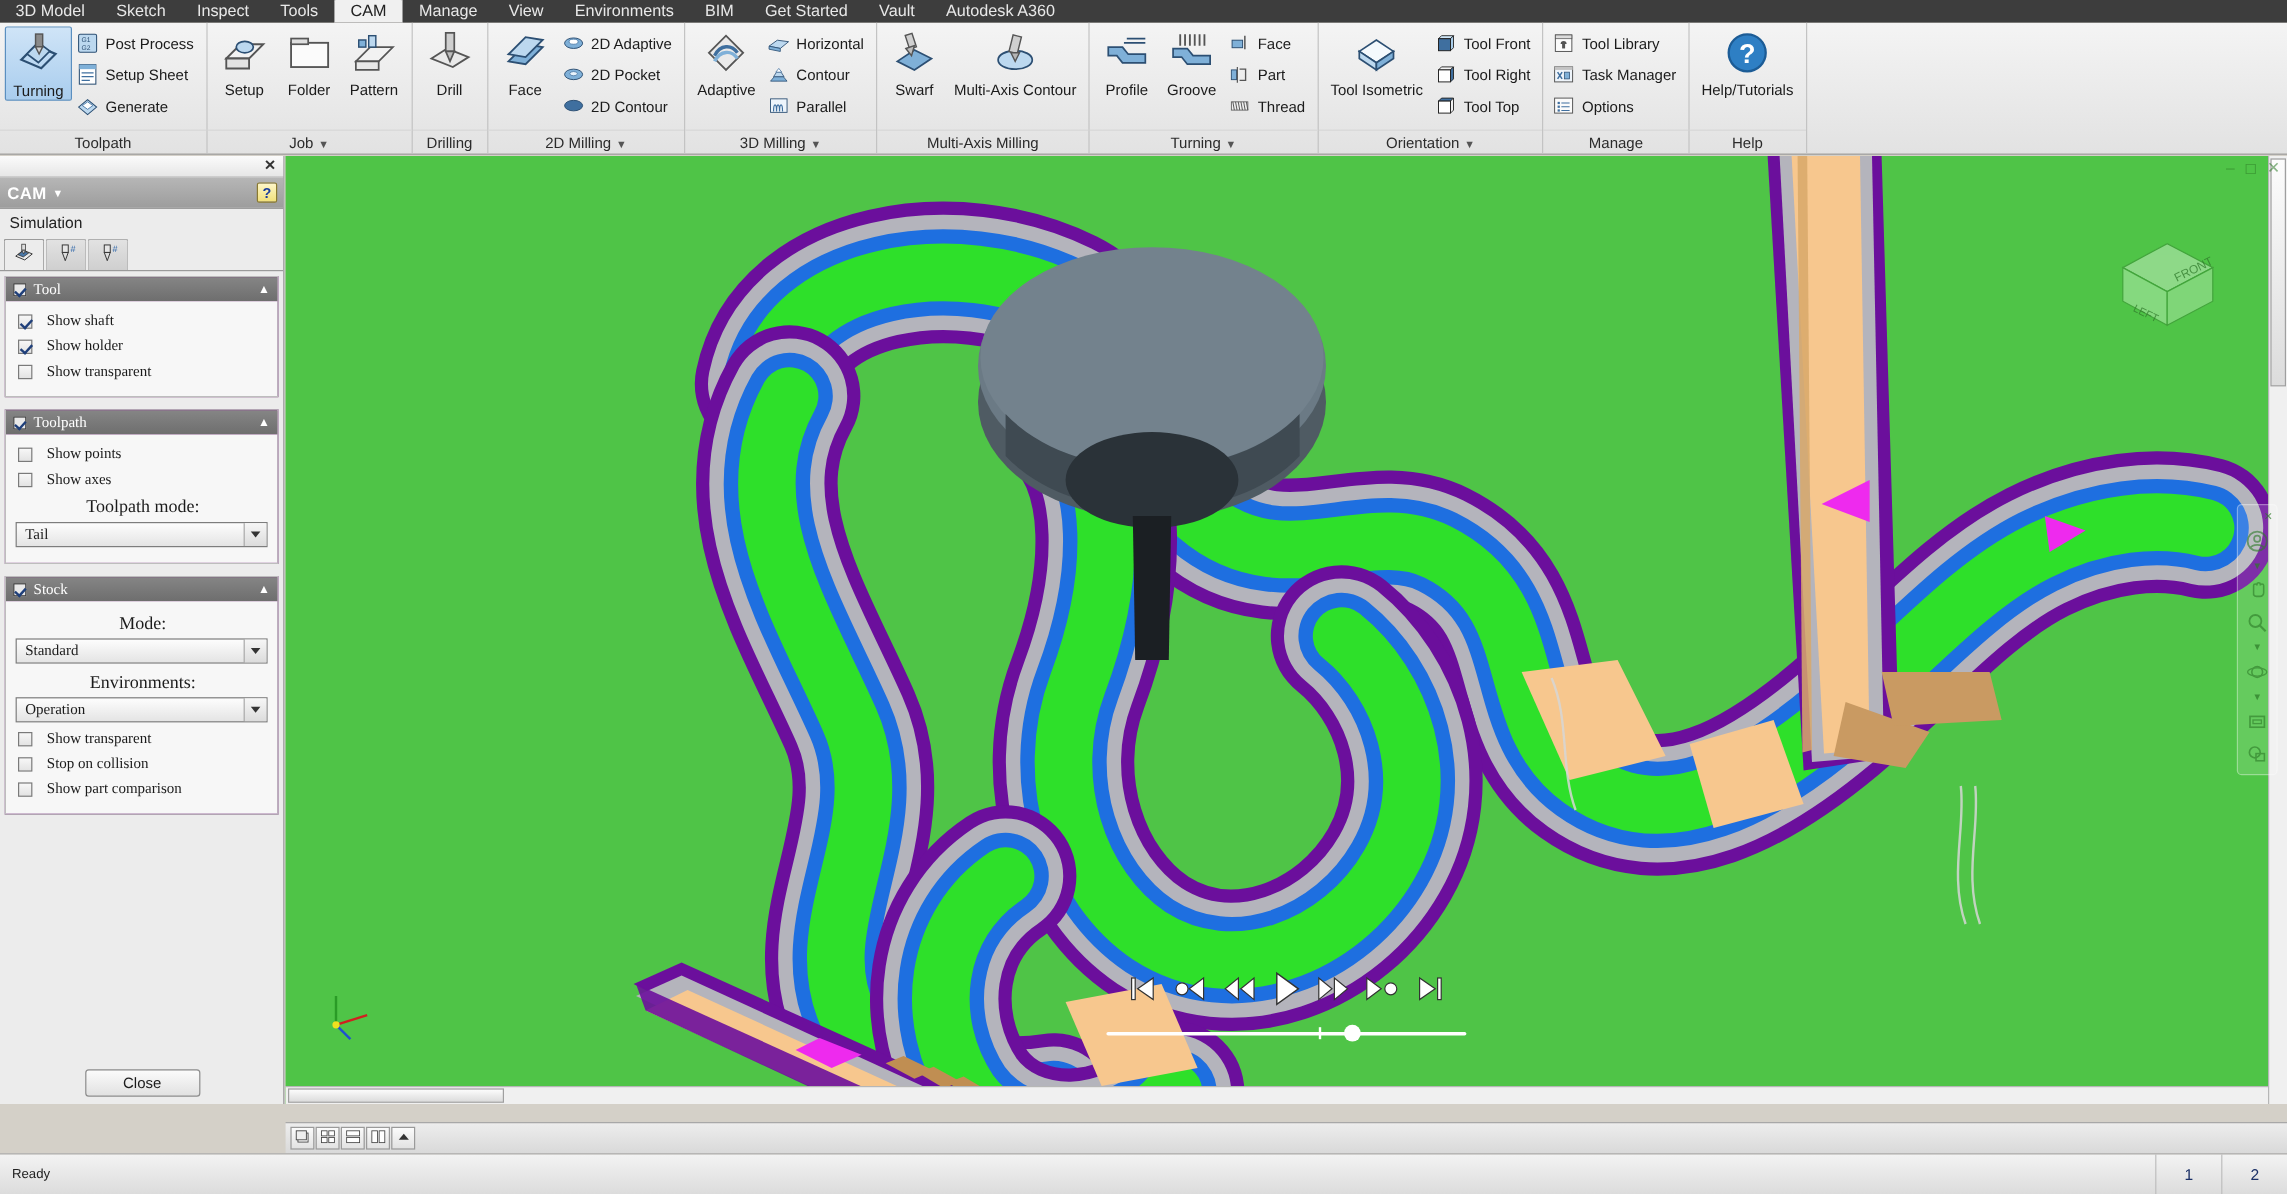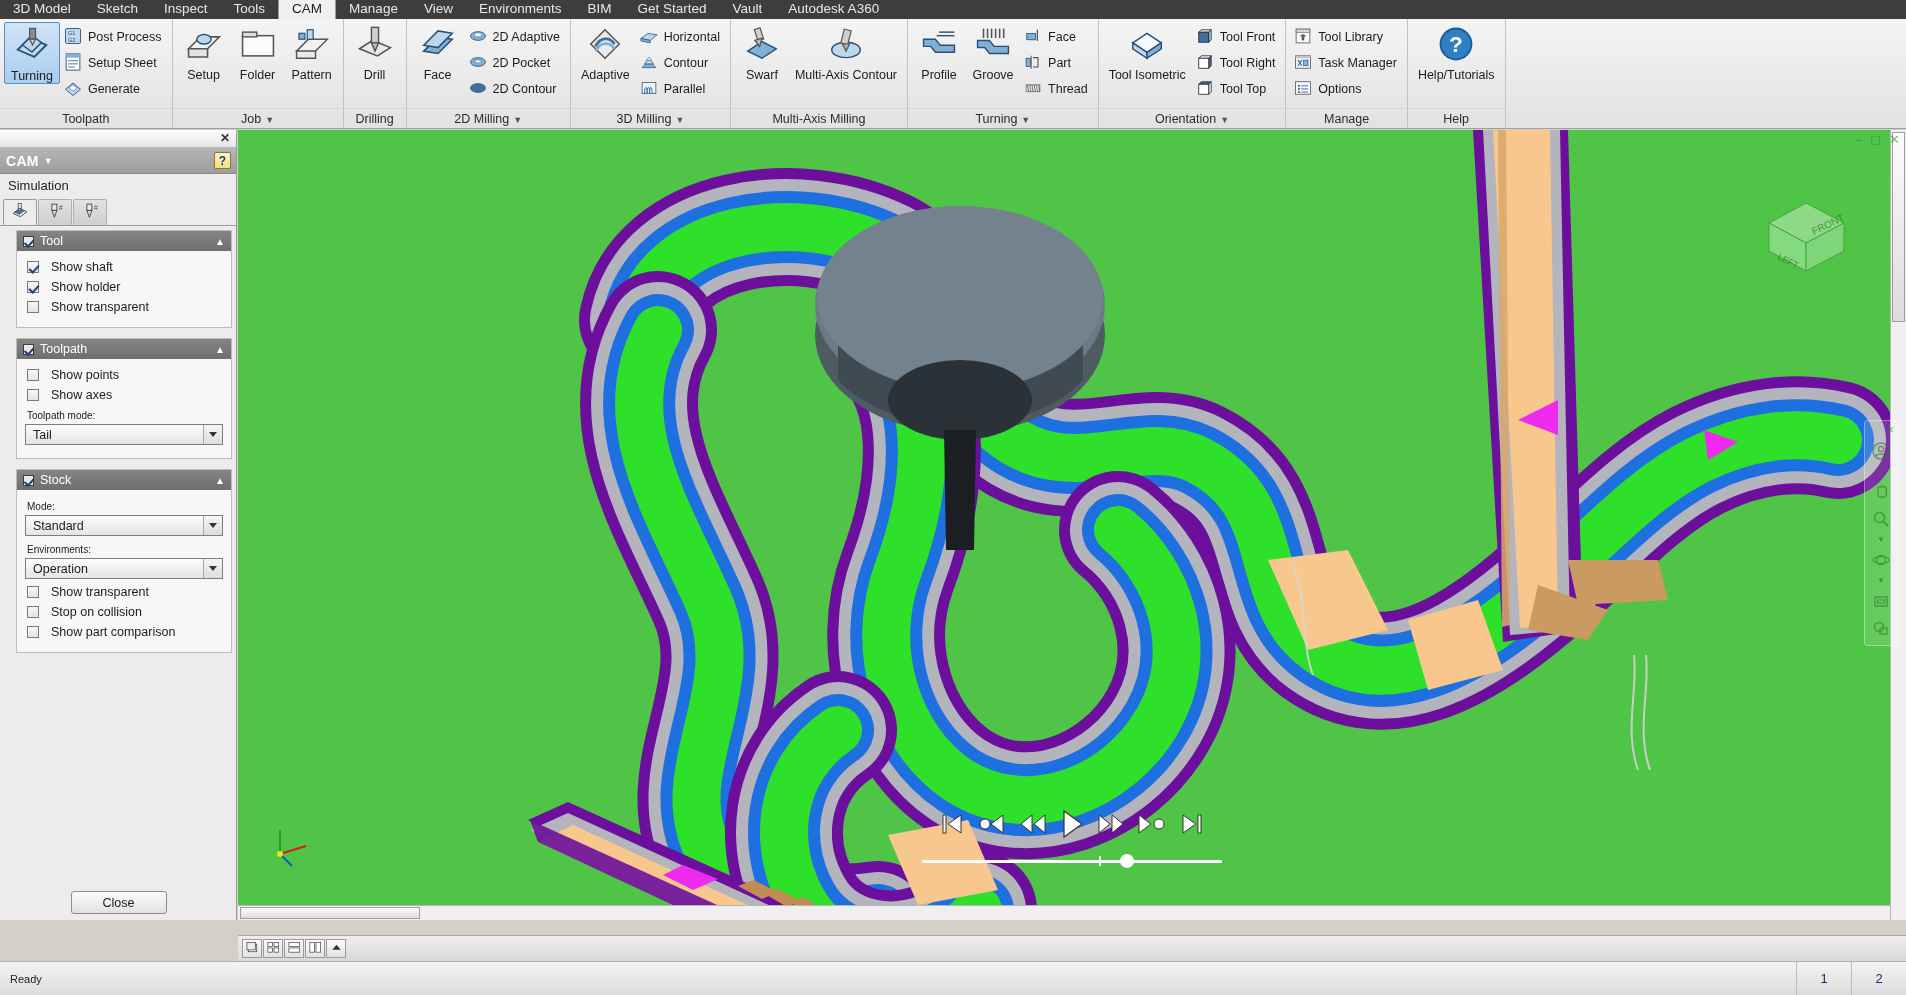--- a/index.html
+++ b/index.html
@@ -96,21 +96,21 @@
   .modetabs { display:flex; padding-left:3px; height:29px; align-items:flex-end; }
   .modetab {
     width:34px; height:26px; border:1px solid #b0b0b0; border-bottom:none;
     background:linear-gradient(to bottom,#e2e2e2,#cfcfcf);
     display:flex; align-items:center; justify-content:center; margin-right:1px;
     border-radius:2px 2px 0 0; cursor:pointer;
   }
   .modetab.active { background:#ececec; border-color:#9a9a9a; }
   .modetabs-underline { height:1px; background:#9a9a9a; margin:0 0 0 0; }
 
-  .group { margin:4px 4px 10px 16px; border:1px solid #bdbdbd; background:#701a75; }
+  .group { margin:4px 4px 10px 4px; border:1px solid #bdbdbd; background:#701a75;font-family:Liberation Serif, serif; }
   .group-head {
     height:20px; background:linear-gradient(to bottom,#858585,#6e6e6e);
     color:#fff; display:flex; align-items:center; padding:0 6px; font-size:12.5px;
   }
   .group-head .gchk {
     width:11px; height:11px; background:#e9e9e9; border:1px solid #3c3c3c;
     margin-right:6px; position:relative; flex:none;
   }
   .group-head .gchk:after {
     content:""; position:absolute; left:2px; top:1px; width:4px; height:7px;
@@ -122,21 +122,21 @@
   .chkrow { display:flex; align-items:center; gap:12px; padding:2px 0 4px 2px; font-size:12.5px; cursor:pointer; }
   .chk {
     width:12px; height:12px; flex:none; background:#fff;
     border:1px solid #7a7a7a; position:relative;
     background:linear-gradient(to bottom,#f7f7f7,#e3e3e3);
   }
   .chk.on:after {
     content:""; position:absolute; left:3px; top:1px; width:4px; height:8px;
     border:solid #1f3f7a; border-width:0 2px 2px 0; transform:rotate(42deg);
   }
-  .fieldlabel { font-size:10px; padding:4px 0 3px 2px; }
+  .fieldlabel { font-size:15px; padding:4px 0 3px 2px;text-align:center; }
   .combo {
     height:21px; border:1px solid #7d7d7d; background:linear-gradient(to bottom,#fdfdfd,#e4e4e4);
     display:flex; align-items:center; position:relative; padding-left:7px; font-size:12.5px;
     cursor:pointer; margin-bottom:4px;
   }
   .combo .arrow {
     position:absolute; right:0; top:0; width:19px; height:19px;
     background:linear-gradient(to bottom,#f6f6f6,#dcdcdc); border-left:1px solid #a8a8a8;
     display:flex; align-items:center; justify-content:center;
   }

